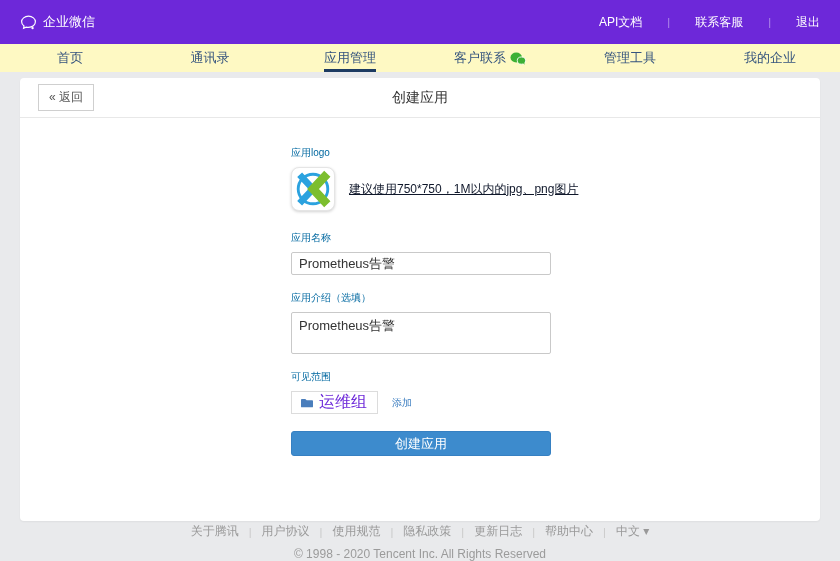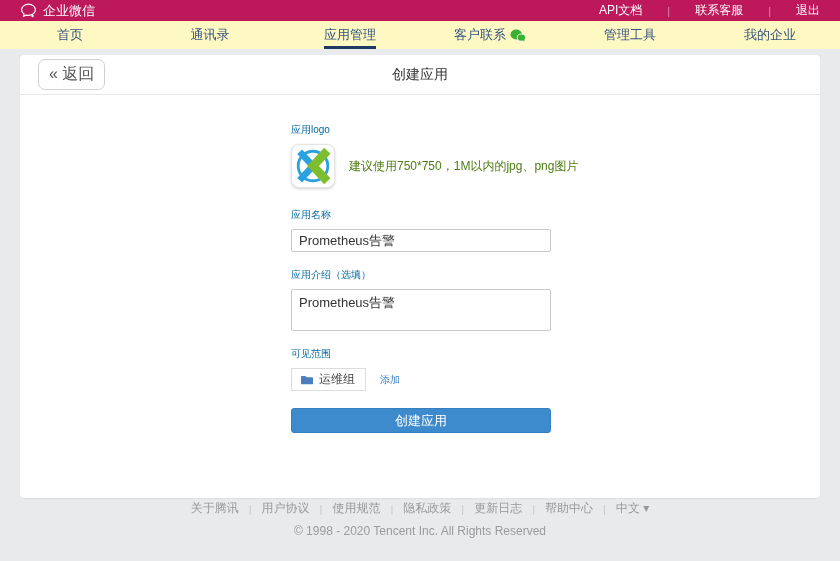--- a/index.html
+++ b/index.html
@@ -5,22 +5,22 @@
   * { margin: 0; padding: 0; box-sizing: border-box; }
   html, body { width: 840px; height: 561px; }
   body {
     font-family: "Liberation Sans", "DejaVu Sans", sans-serif;
     background: #E9EAEC;
     overflow: hidden;
     position: relative;
   }
   
   .topbar {
-    height: 21px;
-    background: #be185d;
+    height: 44px;
+    background: #6d28d9;
     display: flex;
     align-items: center;
     justify-content: space-between;
     padding: 0 20px;
     color: #fff;
   }
   .brand { display: flex; align-items: center; gap: 6px; font-size: 13px; cursor: pointer; }
   .topbar-links { display: flex; align-items: center; gap: 25px; font-size: 12px; }
   .topbar-links a { color: #fff; text-decoration: none; cursor: pointer; }
   .tb-sep { color: rgba(255,255,255,0.45); font-size: 11px; }
@@ -63,25 +63,25 @@
   .card-header {
     height: 40px;
     border-bottom: 1px solid #E8E8E8;
     position: relative;
     display: flex;
     align-items: center;
     padding: 0 18px;
   }
   .back-btn {
     font-family: inherit;
-    font-size: 16px;
+    font-size: 12px;
     color: #555;
     background: #fff;
     border: 1px solid #CFCFCF;
-    border-radius: 7px;
+    border-radius: 0;
     padding: 4px 10px;
     cursor: pointer;
   }
   .page-title {
     position: absolute;
     left: 50%;
     transform: translateX(-50%);
     font-size: 14px;
     font-weight: normal;
     color: #333;
@@ -93,21 +93,21 @@
   .logo-row { display: flex; align-items: center; }
   .app-logo {
     width: 44px; height: 44px;
     background: #fff;
     border: 1px solid #E5E5E5;
     border-radius: 8px;
     box-shadow: 0 1px 3px rgba(0,0,0,0.18);
     display: flex; align-items: center; justify-content: center;
     overflow: hidden;
   }
-  .logo-hint { font-size: 12px; color: #4d7c0f; margin-left: 14px; }
+  .logo-hint { font-size: 12px; color: #0f172a; margin-left: 14px; text-decoration: underline; }
   .group { margin-bottom: 16px; }
   .text-input {
     width: 260px;
     height: 23px;
     border: 1px solid #C9C9C9;
     border-radius: 2px;
     padding: 2px 7px;
     font-family: inherit;
     font-size: 13px;
     color: #333;
@@ -128,22 +128,22 @@
     display: block;
   }
   .scope-row { display: flex; align-items: center; }
   .scope-tag {
     display: inline-flex;
     align-items: center;
     gap: 5px;
     border: 1px solid #DCDCDC;
     background: #fff;
     padding: 3px 10px 3px 8px;
-    font-size: 12px;
-    color: #404040;
+    font-size: 16px;
+    color: #6d28d9;
     height: 23px;
     cursor: default;
   }
   .add-link { margin-left: 14px; font-size: 10px; color: #3E7FC1; text-decoration: none; cursor: pointer; }
   .submit-btn {
     margin-top: 17px;
     width: 260px;
     height: 25px;
     background: #3D8BCD;
     border: 1px solid #3680C2;

